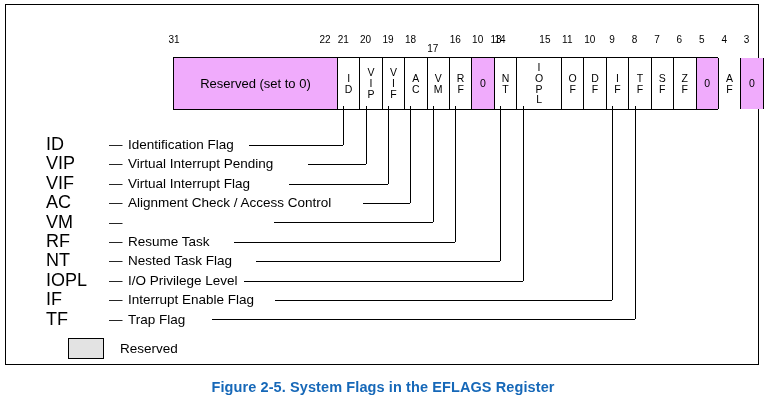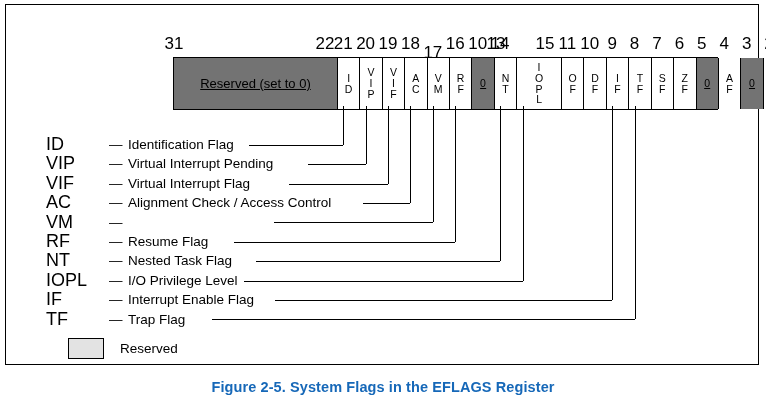--- a/index.html
+++ b/index.html
@@ -7,37 +7,37 @@
     width:766px;height:408px;background:#ffffff;
     font-family:"Liberation Sans", sans-serif;
     color:#000;overflow:hidden;position:relative;
   }
   #fig-frame{
     position:absolute;left:5px;top:4px;width:754px;height:361px;
     border:1.6px solid #000;box-sizing:border-box;background:#fff;
   }
   
   .bitnum{
-    position:absolute;font-size:17px;line-height:1;
+    position:absolute;font-size:10px;line-height:1;
     text-align:center;color:#000;white-space:nowrap;
   }
   
   #register-box{
     position:absolute;left:167px;top:52px;width:545px;height:53px;
     border:1.8px solid #000;box-sizing:border-box;
     display:flex;align-items:stretch;background:#fff;
   }
   .cell{
     border-right:1.2px solid #000;box-sizing:border-box;
     display:flex;align-items:center;justify-content:center;
     font-size:10.5px;line-height:1.02;letter-spacing:.2px;
     background:#fff;position:relative;
   }
   .cell:last-child{border-right:none;}
-  .cell.shaded{background:#737373;text-decoration:underline;}
+  .cell.shaded{background:#f0abfc;}
   .cell.reserved-main{
     font-size:13px;letter-spacing:0;
   }
   .vstack{display:flex;flex-direction:column;align-items:center;justify-content:center;}
   .vstack span{display:block;}
   
   .lead-h{position:absolute;height:0;border-top:1.1px solid #000;}
   .lead-v{position:absolute;width:0;border-left:1.1px solid #000;}
   
   #legend{position:absolute;left:0;top:130px;width:766px;}
@@ -257,21 +257,21 @@
         <div class="dash">—</div>
         <div class="desc">Alignment Check / Access Control</div>
       </div>
       <div class="legend-row">
         <div class="abbr">VM</div>
         <div class="dash">—</div>
       </div>
       <div class="legend-row">
         <div class="abbr">RF</div>
         <div class="dash">—</div>
-        <div class="desc">Resume Flag</div>
+        <div class="desc">Resume Task</div>
       </div>
       <div class="legend-row">
         <div class="abbr">NT</div>
         <div class="dash">—</div>
         <div class="desc">Nested Task Flag</div>
       </div>
       <div class="legend-row">
         <div class="abbr">IOPL</div>
         <div class="dash">—</div>
         <div class="desc">I/O Privilege Level</div>

